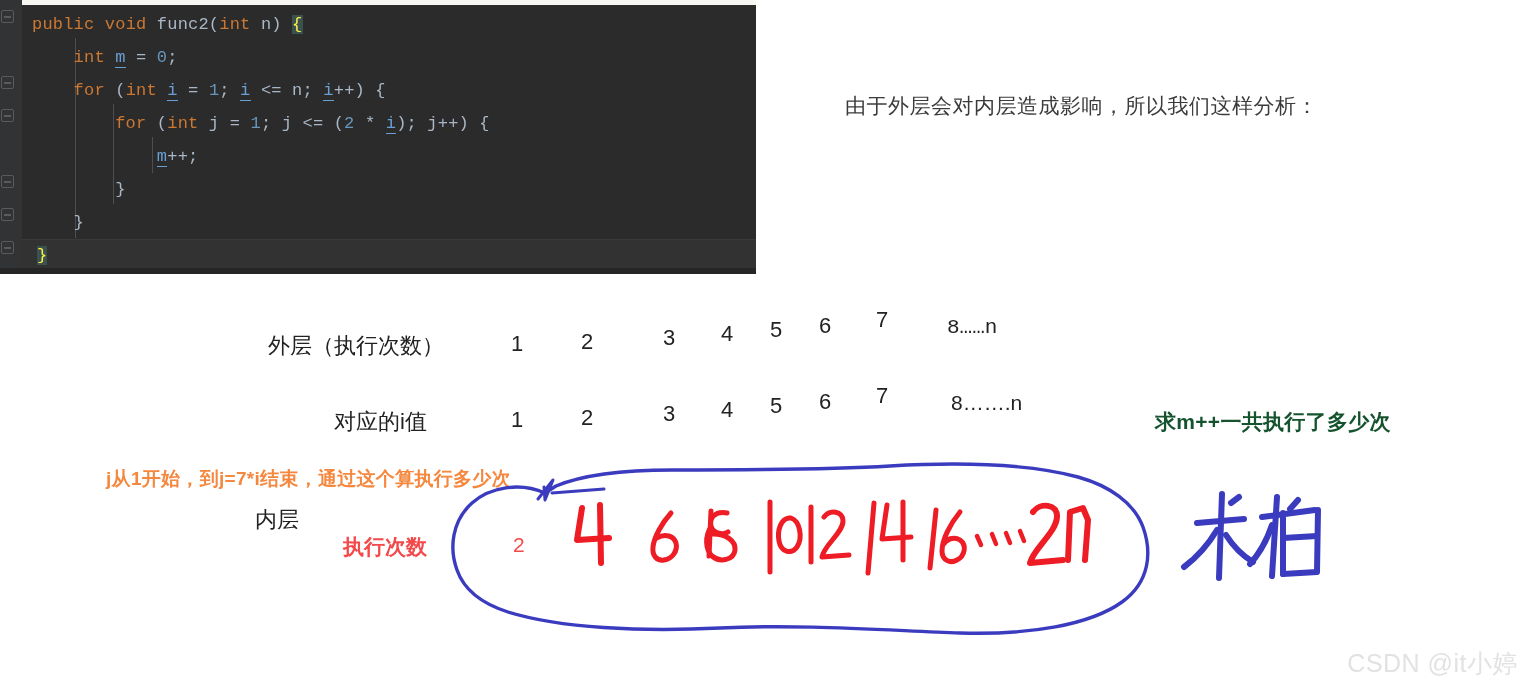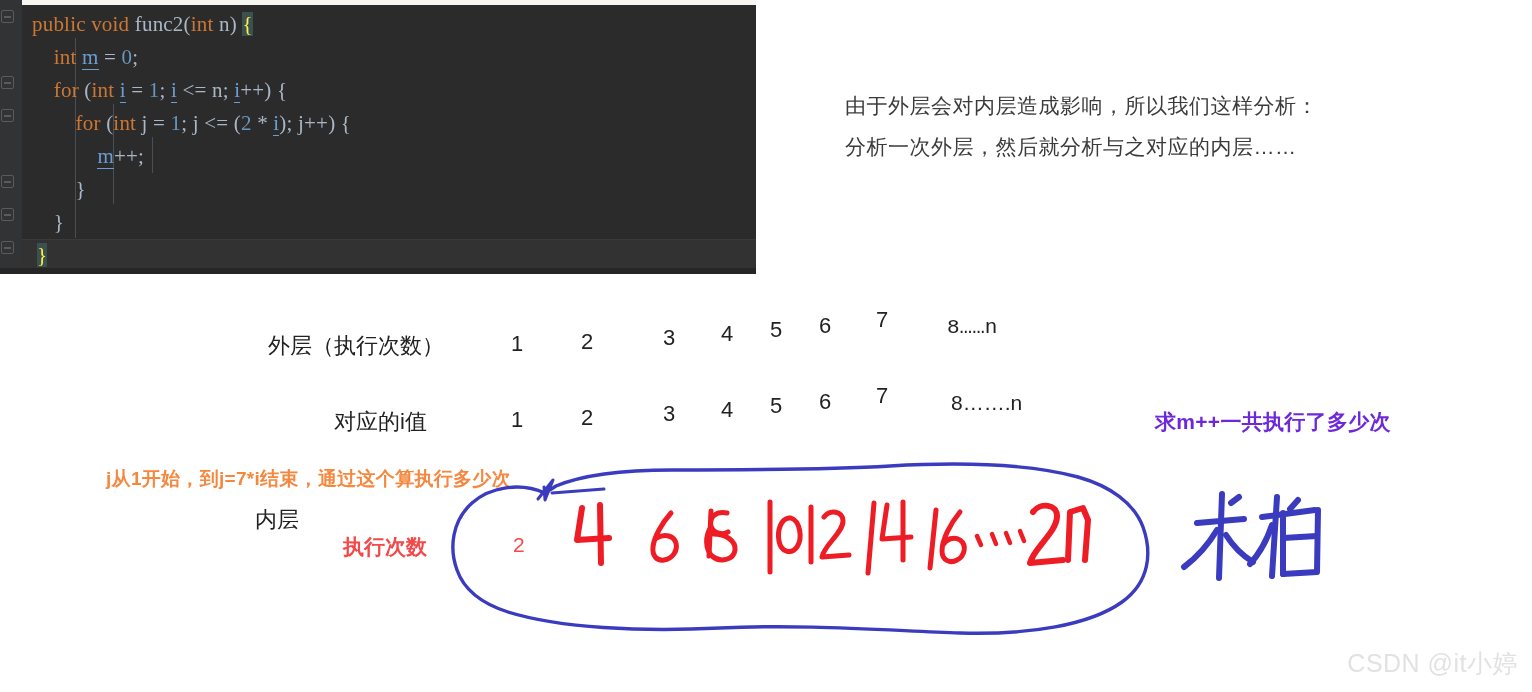--- a/index.html
+++ b/index.html
@@ -73,22 +73,22 @@
   }
   #bottom-strip {
     position: absolute;
     left: 0; top: 268px; width: 756px; height: 6px;
     background: #262626;
   }
   .code-line {
     position: absolute;
     left: 0;
     white-space: pre;
-    font-family: Liberation Serif, serif;
-    font-size: 21px;
+    font-family: Liberation Mono, monospace;
+    font-size: 17px;
     line-height: 33px;
     letter-spacing: .2px;
   }
   .kw      { color: #cc7832; }
   .meth    { color: #a9b7c6; }
   .var     { color: #6a9fd4; border-bottom: 1px solid #6a9fd4; }
   .plain   { color: #a9b7c6; }
   .num     { color: #6897bb; }
   .punct   { color: #a9b7c6; }
   .brace-hl{ color: #ffef4a; background: #3b514d; }
@@ -134,21 +134,21 @@
     color: #f5883e;
     font-size: 19px;
     font-weight: bold;
     white-space: nowrap;
     letter-spacing: .3px;
   }
   #ann-blue {
     position: absolute;
     left: 1155px;
     top: 408px;
-    color: #6d28d9;
+    color: #14532d;
     font-size: 21px;
     font-weight: bold;
     white-space: nowrap;
     letter-spacing: .3px;
   }
   #label-inner {
     position: absolute;
     left: 255px;
     top: 505px;
     color: #222;
@@ -223,21 +223,20 @@
         <div class="code-line" style="top: 107px; left: 32px;"><span class="plain">        </span><span class="kw">for</span><span class="punct"> (</span><span class="kw">int</span><span class="plain"> j = </span><span class="num">1</span><span class="plain">; j &lt;= (</span><span class="num">2</span><span class="plain"> * </span><span class="var">i</span><span class="plain">); j++) {</span></div>
         <div class="code-line" style="top: 140px; left: 32px;"><span class="plain">            </span><span class="var">m</span><span class="plain">++;</span></div>
         <div class="code-line" style="top: 173px; left: 32px;"><span class="plain">        }</span></div>
         <div class="code-line" style="top: 206px; left: 32px;"><span class="plain">    }</span></div>
         <div class="code-line" style="top: 239px; left: 37px;"><span class="brace-hl">}</span></div>
       </div>
   </div>
 
   <div id="note">
     <div>由于外层会对内层造成影响，所以我们这样分析：</div>
-    <div>分析一次外层，然后就分析与之对应的内层……</div>
   </div>
 
   <div id="table-rows">
       <div class="row-label" style="left: 268px; top: 331px;">外层（执行次数）</div>
       <div class="cell" style="left: 511px; top: 331px;">1</div>
       <div class="cell" style="left: 581px; top: 329px;">2</div>
       <div class="cell" style="left: 663px; top: 325px;">3</div>
       <div class="cell" style="left: 721px; top: 321px;">4</div>
       <div class="cell" style="left: 770px; top: 317px;">5</div>
       <div class="cell" style="left: 819px; top: 313px;">6</div>

